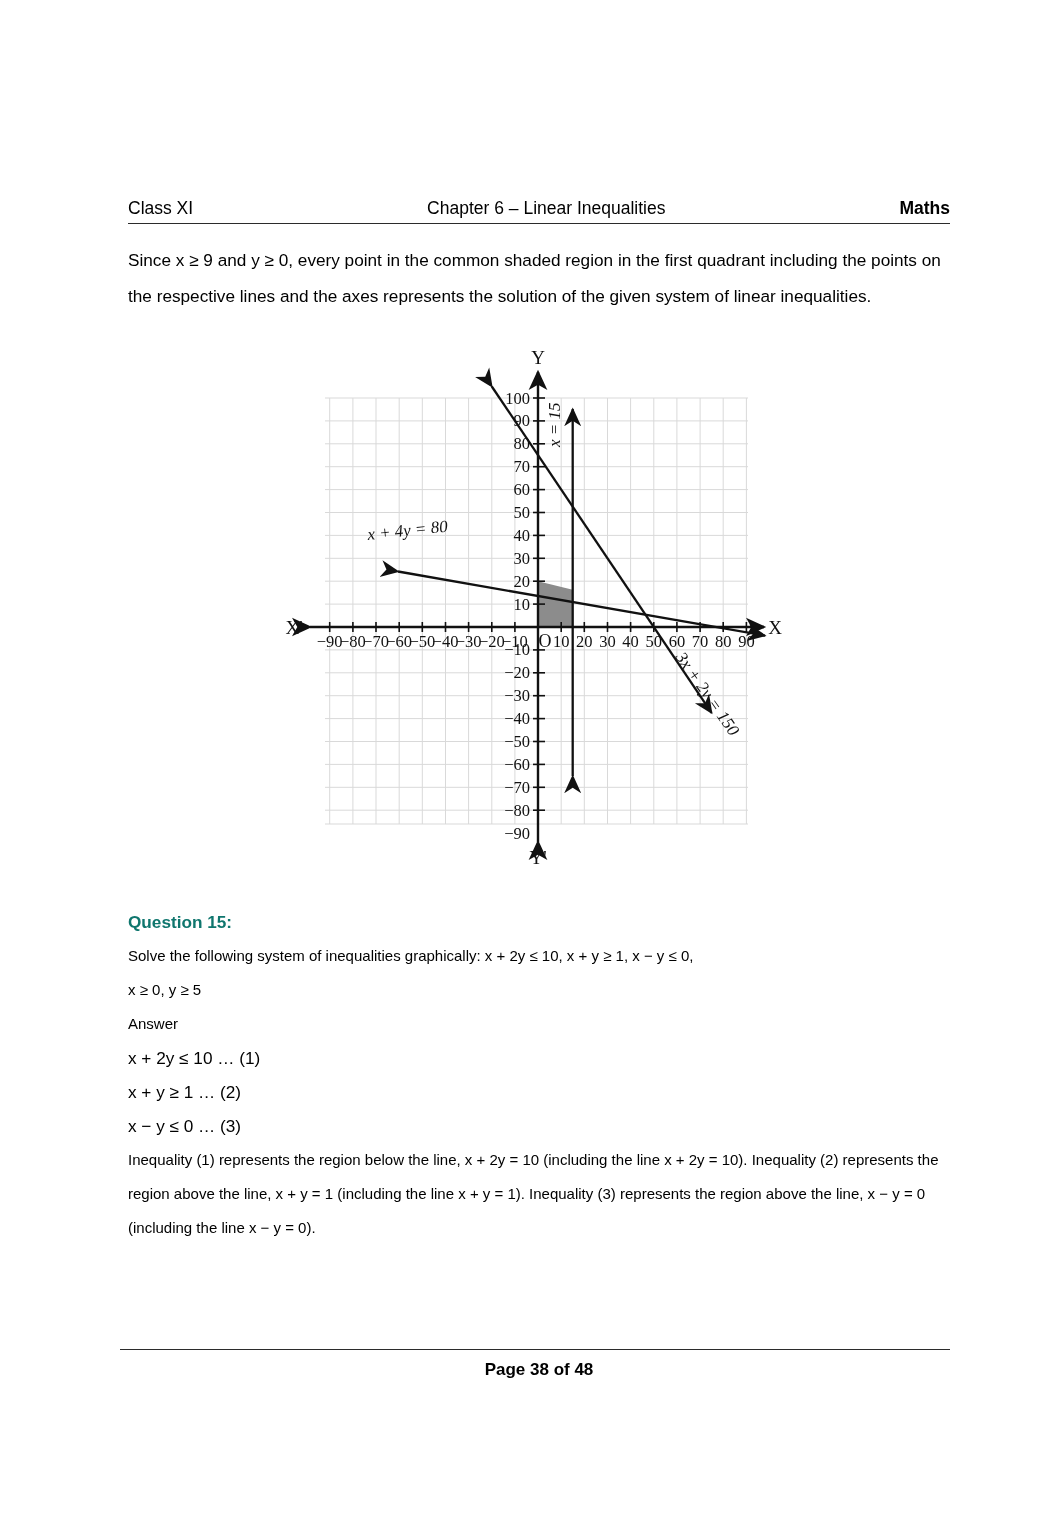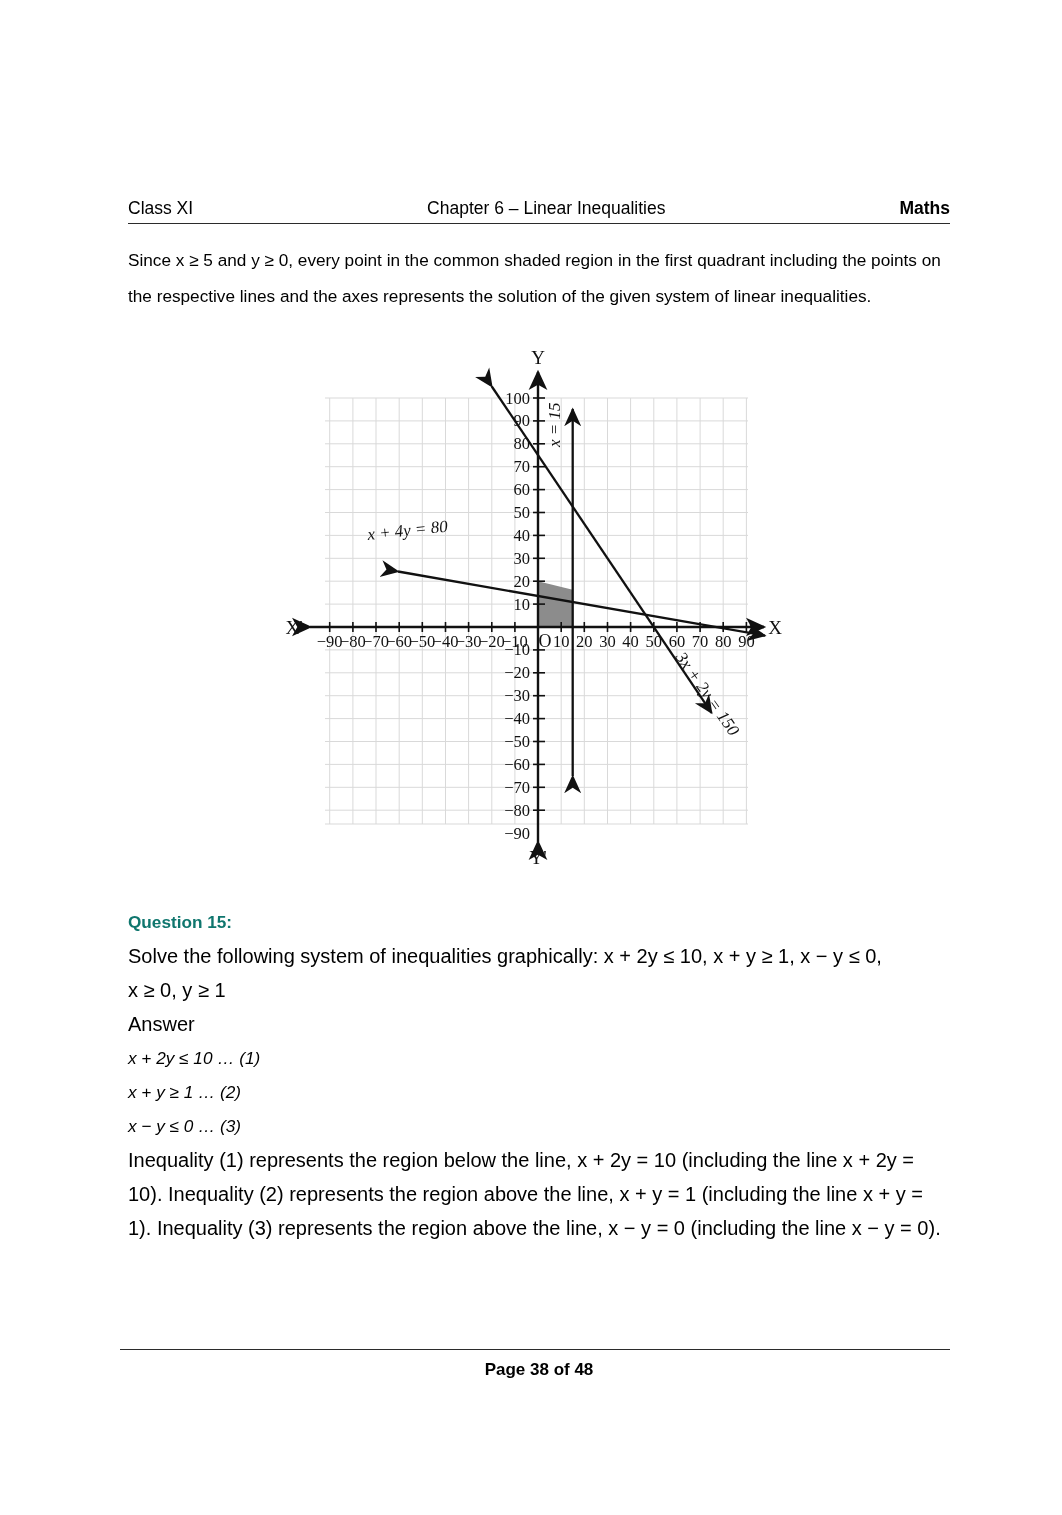--- a/index.html
+++ b/index.html
@@ -53,24 +53,23 @@
   .q-title {
     color: #0f766e;
     font-weight: bold;
     font-size: 17.2px;
     line-height: 34px;
   }
   .line {
     font-size: 17.2px;
     line-height: 34px;
     white-space: nowrap;
-    font-style: italic;
   }
   .para {
-    font-size: 20px;
+    font-size: 15px;
     line-height: 34px;
   }
 
   
   .footer-rule {
     position: absolute;
     left: 120px;
     top: 1337px;
     width: 830px;
     height: 0;
@@ -100,21 +99,21 @@
 <body>
 
 <div class="page">
 
   <div class="header">
     <span class="h-left">Class XI</span>
     <span class="h-center">Chapter 6 – Linear Inequalities</span>
     <span class="h-right">Maths</span>
   </div>
 
-  <div id="intro-para" class="body-text">Since x ≥ 5 and y ≥ 0, every point in the common shaded region in the first quadrant including the points on the respective lines and the axes represents the solution of the given system of linear inequalities.</div>
+  <div id="intro-para" class="body-text">Since x ≥ 9 and y ≥ 0, every point in the common shaded region in the first quadrant including the points on the respective lines and the axes represents the solution of the given system of linear inequalities.</div>
 
   <div class="figure">
     <svg width="540" height="540" viewBox="0 0 540 540" xmlns="http://www.w3.org/2000/svg">
       <defs>
         <marker id="arrHead" markerWidth="9" markerHeight="9" refX="7.5" refY="4.5" orient="auto" markerUnits="strokeWidth">
           <path d="M0,0.6 L8.4,4.5 L0,8.4 L2.2,4.5 z" fill="#111111"></path>
         </marker>
         <marker id="arrHeadThin" markerWidth="9" markerHeight="9" refX="7.5" refY="4.5" orient="auto" markerUnits="strokeWidth">
           <path d="M0,0.8 L8.2,4.5 L0,8.2 L2.4,4.5 z" fill="#111111"></path>
         </marker>
@@ -278,21 +277,21 @@
         <text x="98" y="198" transform="rotate(-6 98 198)">x + 4y = 80</text>
         <text x="405" y="315" transform="rotate(55 405 315)">3x + 2y = 150</text>
         <text x="290" y="105" transform="rotate(-90 290 105)">x = 15</text>
       </g>
     </svg>
   </div>
 
   <div class="qblock" style="top:893px;">
     <div class="q-title">Question 15:</div>
     <div class="para">Solve the following system of inequalities graphically: x + 2y ≤ 10, x + y ≥ 1, x − y ≤ 0,</div>
-    <div class="para">x ≥ 0, y ≥ 1</div>
+    <div class="para">x ≥ 0, y ≥ 5</div>
     <div class="para">Answer</div>
     <div class="line">x + 2y ≤ 10 … (1)</div>
     <div class="line">x + y ≥ 1 … (2)</div>
     <div class="line">x − y ≤ 0 … (3)</div>
     <div class="para">Inequality (1) represents the region below the line, x + 2y = 10 (including the line x + 2y = 10). Inequality (2) represents the region above the line, x + y = 1 (including the line x + y = 1). Inequality (3) represents the region above the line, x − y = 0 (including the line x − y = 0).</div>
   </div>
 
   <div class="footer-rule"></div>
   <div class="footer-text">Page 38 of 48</div>
 

